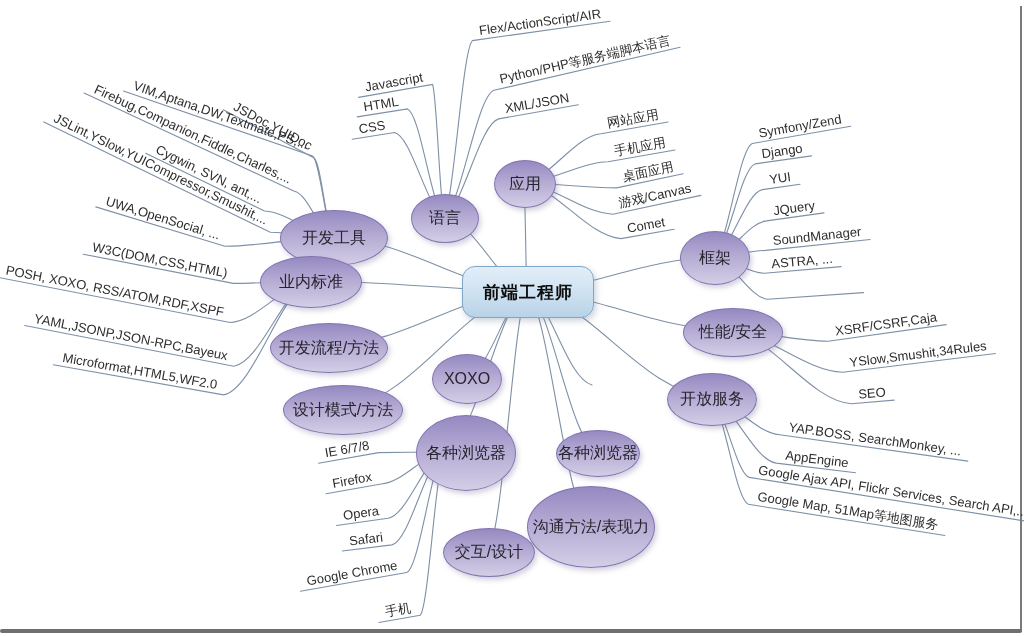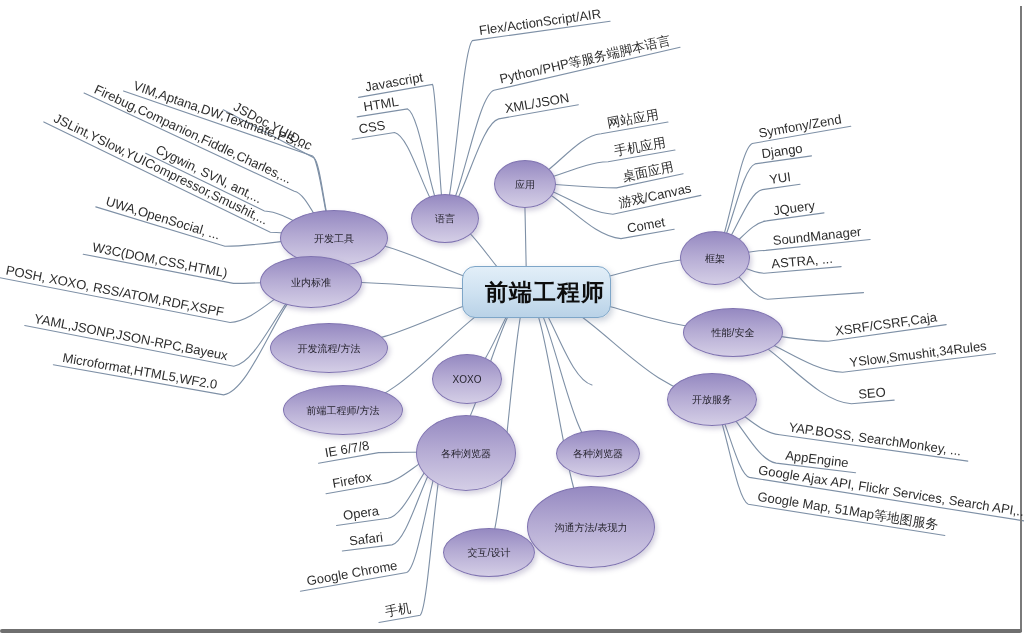--- a/index.html
+++ b/index.html
@@ -7,30 +7,30 @@
     position:relative;width:1024px;height:636px;background:#ffffff;overflow:hidden;
     font-family:"Liberation Sans","DejaVu Sans",sans-serif;
   }
   #edges{position:absolute;left:0;top:0;width:1024px;height:636px;}
   .node{
     position:absolute;display:flex;align-items:center;justify-content:center;
     border-radius:50%;
     background:linear-gradient(to bottom,#9589c1 0%,#b4aad3 45%,#d4cee6 100%);
     border:1px solid #7f73b0;
     box-shadow:2px 3px 5px rgba(100,90,140,0.28);
-    color:#26242e;font-size:10px;text-align:center;line-height:1.1;
+    color:#26242e;font-size:16px;text-align:center;line-height:1.1;
     cursor:default;
   }
   .center-node{
     position:absolute;display:flex;align-items:center;justify-content:center;
     border-radius:13px;
     background:linear-gradient(to bottom,#e2eef8 0%,#cfe2f1 50%,#b9d2e7 100%);
     border:1.5px solid #7ea6c8;
     box-shadow:2px 3px 6px rgba(90,110,140,0.3);
-    color:#0d0d0d;font-size:23px;font-weight:bold;letter-spacing:1px;padding-left:17px;
+    color:#0d0d0d;font-size:17px;font-weight:bold;letter-spacing:1px;
   }
   .leaf{
     position:absolute;white-space:nowrap;
     color:#2d2d2d;font-size:13px;
   }
   .frame-right{position:absolute;top:6px;right:2px;width:2px;height:626px;background:#7a7a7a;}
   .frame-bottom{position:absolute;left:0;bottom:3px;width:1022px;height:4px;background:#6f6f6f;border-radius:2px;}
 </style>
 </head>
 <body>
@@ -133,21 +133,21 @@
     <div class="leaf" style="left: 193px; top: 134px; transform: translate(-50%, -50%) rotate(25deg);">Firebug,Companion,Fiddle,Charles,...</div>
     <div class="leaf" style="left: 209px; top: 174px; transform: translate(-50%, -50%) rotate(26deg);">Cygwin, SVN, ant,...</div>
     <div class="leaf" style="left: 161px; top: 169px; transform: translate(-50%, -50%) rotate(26deg);">JSLint,YSlow,YUICompressor,Smushit,...</div>
     <div class="leaf" style="left: 163px; top: 218px; transform: translate(-50%, -50%) rotate(17deg);">UWA,OpenSocial, ...</div>
     <div class="node" style="left: 260px; top: 256px; width: 100px; height: 50px;">业内标准</div>
     <div class="leaf" style="left: 160px; top: 260px; transform: translate(-50%, -50%) rotate(11deg);">W3C(DOM,CSS,HTML)</div>
     <div class="leaf" style="left: 115px; top: 291px; transform: translate(-50%, -50%) rotate(11deg);">POSH, XOXO, RSS/ATOM,RDF,XSPF</div>
     <div class="leaf" style="left: 131px; top: 337px; transform: translate(-50%, -50%) rotate(11deg);">YAML,JSONP,JSON-RPC,Bayeux</div>
     <div class="leaf" style="left: 140px; top: 371px; transform: translate(-50%, -50%) rotate(10deg);">Microformat,HTML5,WF2.0</div>
     <div class="node" style="left: 270px; top: 323px; width: 116px; height: 48px;">开发流程/方法</div>
-    <div class="node" style="left: 283px; top: 385px; width: 118px; height: 48px;">前端工程师/方法</div>
+    <div class="node" style="left: 283px; top: 385px; width: 118px; height: 48px;">设计模式/方法</div>
     <div class="node" style="left: 432px; top: 354px; width: 68px; height: 48px;">XOXO</div>
     <div class="node" style="left: 416px; top: 415px; width: 98px; height: 74px;">各种浏览器</div>
     <div class="leaf" style="left: 347px; top: 449px; transform: translate(-50%, -50%) rotate(-10deg);">IE 6/7/8</div>
     <div class="leaf" style="left: 352px; top: 480px; transform: translate(-50%, -50%) rotate(-10deg);">Firefox</div>
     <div class="leaf" style="left: 361px; top: 513px; transform: translate(-50%, -50%) rotate(-8deg);">Opera</div>
     <div class="leaf" style="left: 366px; top: 539px; transform: translate(-50%, -50%) rotate(-7deg);">Safari</div>
     <div class="leaf" style="left: 352px; top: 573px; transform: translate(-50%, -50%) rotate(-10deg);">Google Chrome</div>
     <div class="leaf" style="left: 398px; top: 610px; transform: translate(-50%, -50%) rotate(-10deg);">手机</div>
     <div class="node" style="left: 556px; top: 429.5px; width: 82px; height: 45px;">各种浏览器</div>
     <div class="node" style="left: 527px; top: 486px; width: 126px; height: 80px;">沟通方法/表现力</div>

